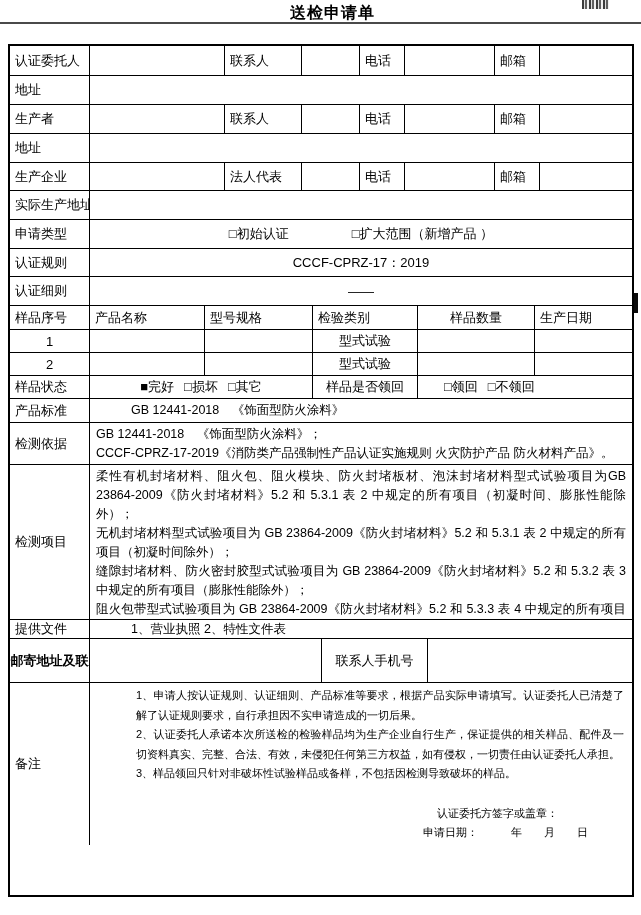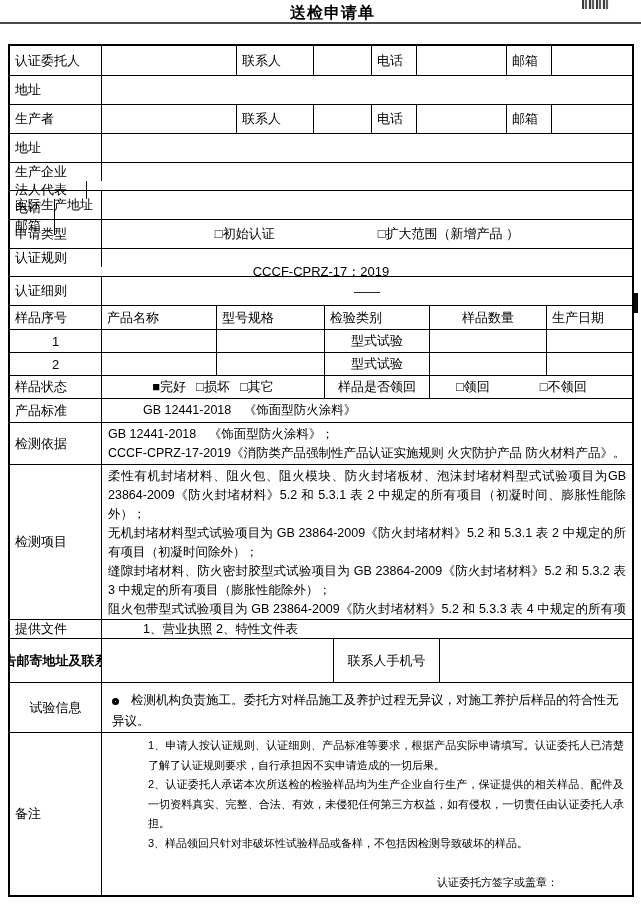--- a/index.html
+++ b/index.html
@@ -33,38 +33,38 @@
     position: absolute; left: 8px; top: 44px; width: 626px; height: 853px;
     border: 2px solid #000; background: #fff;
   }
   .row { display: flex; border-bottom: 1px solid #000; width: 100%; }
   .row:last-child { border-bottom: none; }
   .cell {
     border-right: 1px solid #000; display: flex; align-items: center;
     padding: 0 5px; font-size: 13px; overflow: hidden; white-space: nowrap;
   }
   .cell:last-child { border-right: none; }
-  .grow { flex: 1; gap: 40px; }
+  .grow { flex: 1; }
   .c { justify-content: center; text-align: center; }
   .lbl { font-size: 13px; }
-  .w92 { width: 92px; flex: none; }
+  .w92 { width: 80px; flex: none; }
   .w135 { width: 135px; flex: none; }
   .w77 { width: 77px; flex: none; }
   .w58 { width: 58px; flex: none; }
   .w45 { width: 45px; flex: none; text-align: right; }
   .w90 { width: 90px; flex: none; }
   .w115 { width: 115px; flex: none; }
   .w108 { width: 108px; flex: none; }
   .w105 { width: 105px; flex: none; }
   .w117 { width: 117px; flex: none; }
   .w223 { width: 223px; flex: none; }
   .w232 { width: 232px; flex: none; }
   .w106 { width: 106px; flex: none; }
 
-  .h30 { height: 30px; } .h29 { height: 29px; } .h28 { height: 28px; flex-direction: column; }
+  .h30 { height: 30px; } .h29 { height: 29px; } .h28 { height: 28px; }
   .h24 { height: 24px; } .h23 { height: 23px; } .h42 { height: 42px; }
   .h155 { height: 155px; } .h19 { height: 19px; } .h44 { height: 44px; }
   .h50 { height: 50px; } .h162 { height: 162px; }
 
   .opt-gap-lg { margin-left: 44px; padding-left: 19px; }
   .opt-gap { margin-left: 10px; }
   .claim-cell { padding-left: 26px; }
 
   .stack { flex-direction: row; justify-content: center; line-height: 17px; text-align: center; font-weight: bold; }
 
@@ -238,26 +238,20 @@
     <div class="row h44">
       <div class="cell lbl w92 stack">
         <div>报告邮寄地址</div>
         <div>及联系人</div>
       </div>
       <div class="cell w232"></div>
       <div class="cell lbl w106 c">联系人手机号</div>
       <div class="cell grow"></div>
     </div>
 
-    <div class="row h50">
-      <div class="cell lbl w92 c">试验信息</div>
-      <div class="cell grow test-info-cell">
-        <span class="radio"></span><span>检测机构负责施工。委托方对样品施工及养护过程无异议，对施工养护后样品的符合性无异议。</span>
-      </div>
-    </div>
 
     <div class="row h162">
       <div class="cell lbl w92">备注</div>
       <div class="cell grow remarks-cell">
         <p>1、申请人按认证规则、认证细则、产品标准等要求，根据产品实际申请填写。认证委托人已清楚了解了认证规则要求，自行承担因不实申请造成的一切后果。</p>
         <p>2、认证委托人承诺本次所送检的检验样品均为生产企业自行生产，保证提供的相关样品、配件及一切资料真实、完整、合法、有效，未侵犯任何第三方权益，如有侵权，一切责任由认证委托人承担。</p>
         <p>3、样品领回只针对非破坏性试验样品或备样，不包括因检测导致破坏的样品。</p>
         <p class="sign-line">认证委托方签字或盖章：</p>
         <p class="date-line">申请日期：　　　年　　月　　日</p>
       </div>

